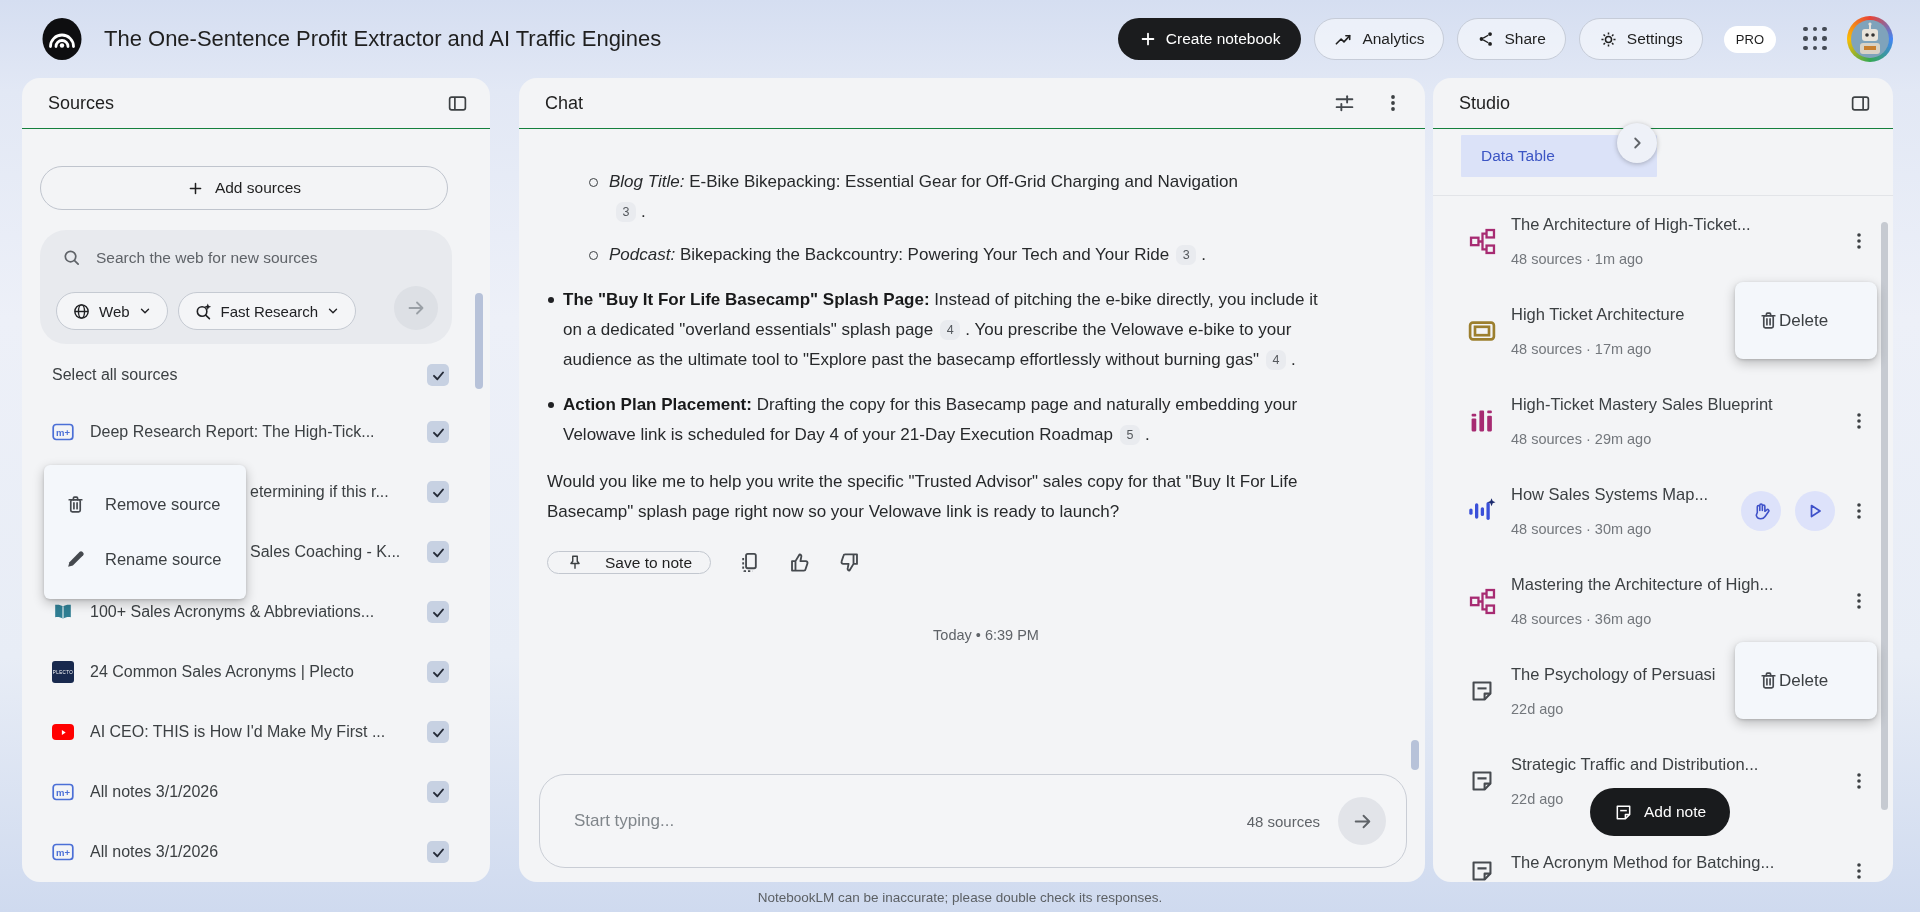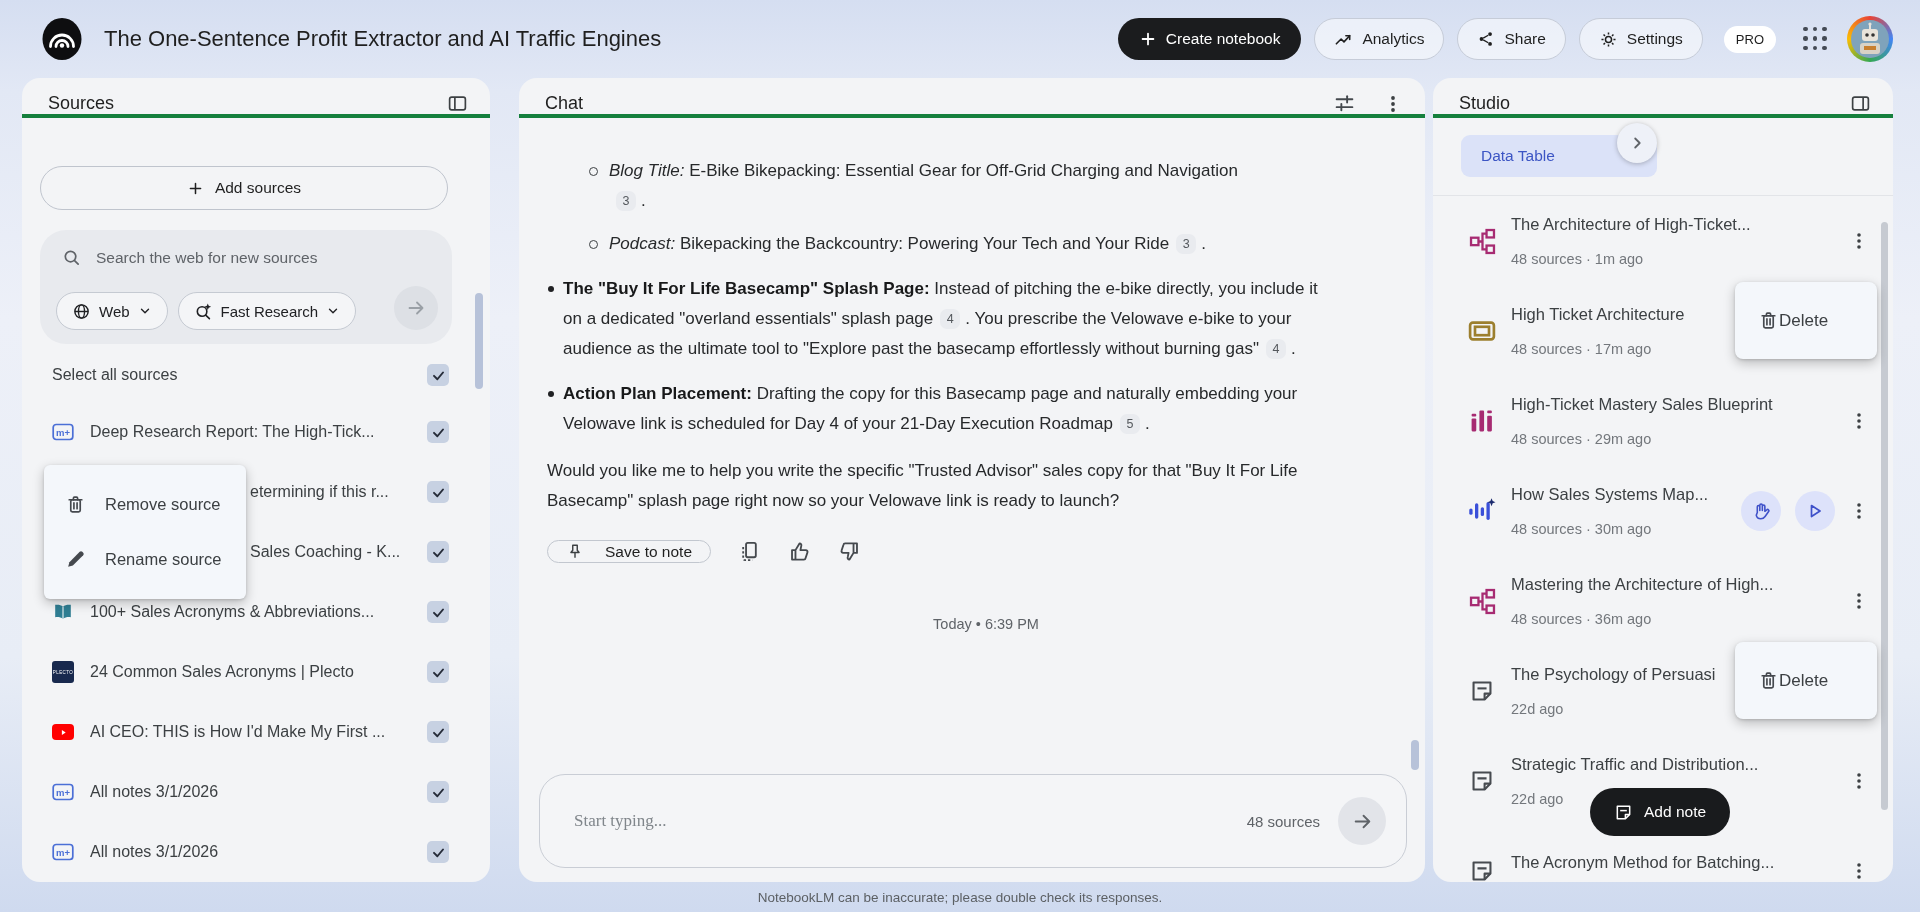--- a/index.html
+++ b/index.html
@@ -23,21 +23,21 @@
   .apps-grid i { width:4.5px; height:4.5px; background:#444a54; border-radius:50%; }
   .avatar { width:46px; height:46px; border-radius:50%; background:conic-gradient(#e94335,#4285f4,#34a853,#fbbc04,#e94335);
             display:flex; align-items:center; justify-content:center; cursor:pointer; }
   .avatar-inner { width:38px; height:38px; border-radius:50%; background:#7fa3bb; display:flex; align-items:center; justify-content:center; overflow:hidden; }
 
   
   .panel { position:absolute; top:78px; height:804px; background:#f3f4f6; border-radius:18px; overflow:hidden; }
   .panel-sources { left:22px; width:468px; }
   .panel-chat { left:519px; width:906px; }
   .panel-studio { left:1433px; width:460px; }
-  .panel-head { height:40px; display:flex; align-items:flex-end; justify-content:space-between; padding:0 22px 0 26px; border-bottom:4px solid #15803d; }
+  .panel-head { height:51px; display:flex; align-items:center; justify-content:space-between; padding:0 22px 0 26px; border-bottom:1px solid #15803d; }
   .panel-title { font-size:18px; font-weight:400; color:#1f1f1f; }
   .head-icons { display:flex; align-items:center; gap:28px; }
   .thumb { position:absolute; border-radius:4px; }
 
   
   .add-sources { position:absolute; left:18px; top:88px; width:408px; height:44px; border:1px solid #bfc4cd; border-radius:23px;
                  background:transparent; display:flex; align-items:center; justify-content:center; gap:11px; font-size:15.5px; color:#1f1f1f; cursor:pointer; }
   .search-card { position:absolute; left:18px; top:152px; width:412px; height:114px; background:#e8eaee; border-radius:26px; }
   .search-row { display:flex; align-items:center; gap:15px; padding:18px 0 0 22px; color:#5f6368; font-size:15.5px; }
   .chip-row { position:absolute; left:16px; bottom:14px; display:flex; gap:10px; }
@@ -70,27 +70,27 @@
   .it { font-style:italic; }
   .cite { display:inline-block; min-width:20px; height:20px; line-height:20px; text-align:center; background:#e9ebef; border-radius:7px;
           font-size:12.5px; color:#54585d; margin:0 5px 0 7px; vertical-align:1px; cursor:pointer; }
   .chat-actions { display:flex; align-items:center; gap:27px; margin-top:24px; }
   .save-note { display:flex; align-items:center; gap:21px; height:23px; padding:0 18px; border:1px solid #c2c7cf; border-radius:20px;
                background:transparent; font-size:15.5px; color:#1f1f1f; cursor:pointer; }
   .icon-btn { background:none; border:none; color:#45494e; cursor:pointer; }
   .today { text-align:center; margin-top:46px; font-size:14.5px; color:#5f6368; }
   .input-card { position:absolute; left:20px; right:18px; bottom:14px; height:94px; border:1px solid #c9cdd5; border-radius:26px;
                 background:#f4f5f7; display:flex; align-items:center; }
-  .input-ph { margin-left:34px; font-size:17px; color:#80868b; flex:1;font-family:Liberation Serif, serif; }
+  .input-ph { margin-left:34px; font-size:17px; color:#80868b; flex:1; }
   .src-count { font-size:15px; color:#5f6368; margin-right:18px; }
   .send-btn { width:48px; height:48px; border-radius:50%; background:#e2e4e9; display:flex; align-items:center; justify-content:center;
               margin-right:20px; color:#5f6368; cursor:pointer; border:none; }
 
   
-  .data-chip { position:absolute; left:28px; top:57px; width:196px; height:42px; background:#dbe2f8; border-radius:9px;
+  .data-chip { position:absolute; left:28px; top:57px; width:196px; height:42px; background:#dbe2f8; border-radius:1px;
                display:flex; align-items:center; padding-left:20px; font-size:15.5px; color:#3c55c4; cursor:pointer; }
   .chip-scroll-btn { position:absolute; left:184px; top:45px; width:40px; height:40px; border-radius:50%; background:#eef1f8;
                      box-shadow:0 1px 5px rgba(0,0,0,.25); display:flex; align-items:center; justify-content:center; color:#5f6368; z-index:2; cursor:pointer; }
   .studio-divider { position:absolute; left:0; right:0; top:117px; height:1px; background:#e2e4e8; }
   .studio-list { position:absolute; top:118px; left:0; right:0; bottom:0; overflow:hidden; }
   .st-row { height:90px; display:flex; align-items:center; padding:0 24px 0 34px; gap:14px; }
   .st-icon { width:30px; height:30px; flex:0 0 30px; display:flex; align-items:center; justify-content:center; }
   .st-text { flex:1; min-width:0; }
   .st-title { font-size:16.5px; color:#3c4043; white-space:nowrap; overflow:hidden; }
   .st-meta { font-size:14.5px; color:#73777c; margin-top:17px; }

